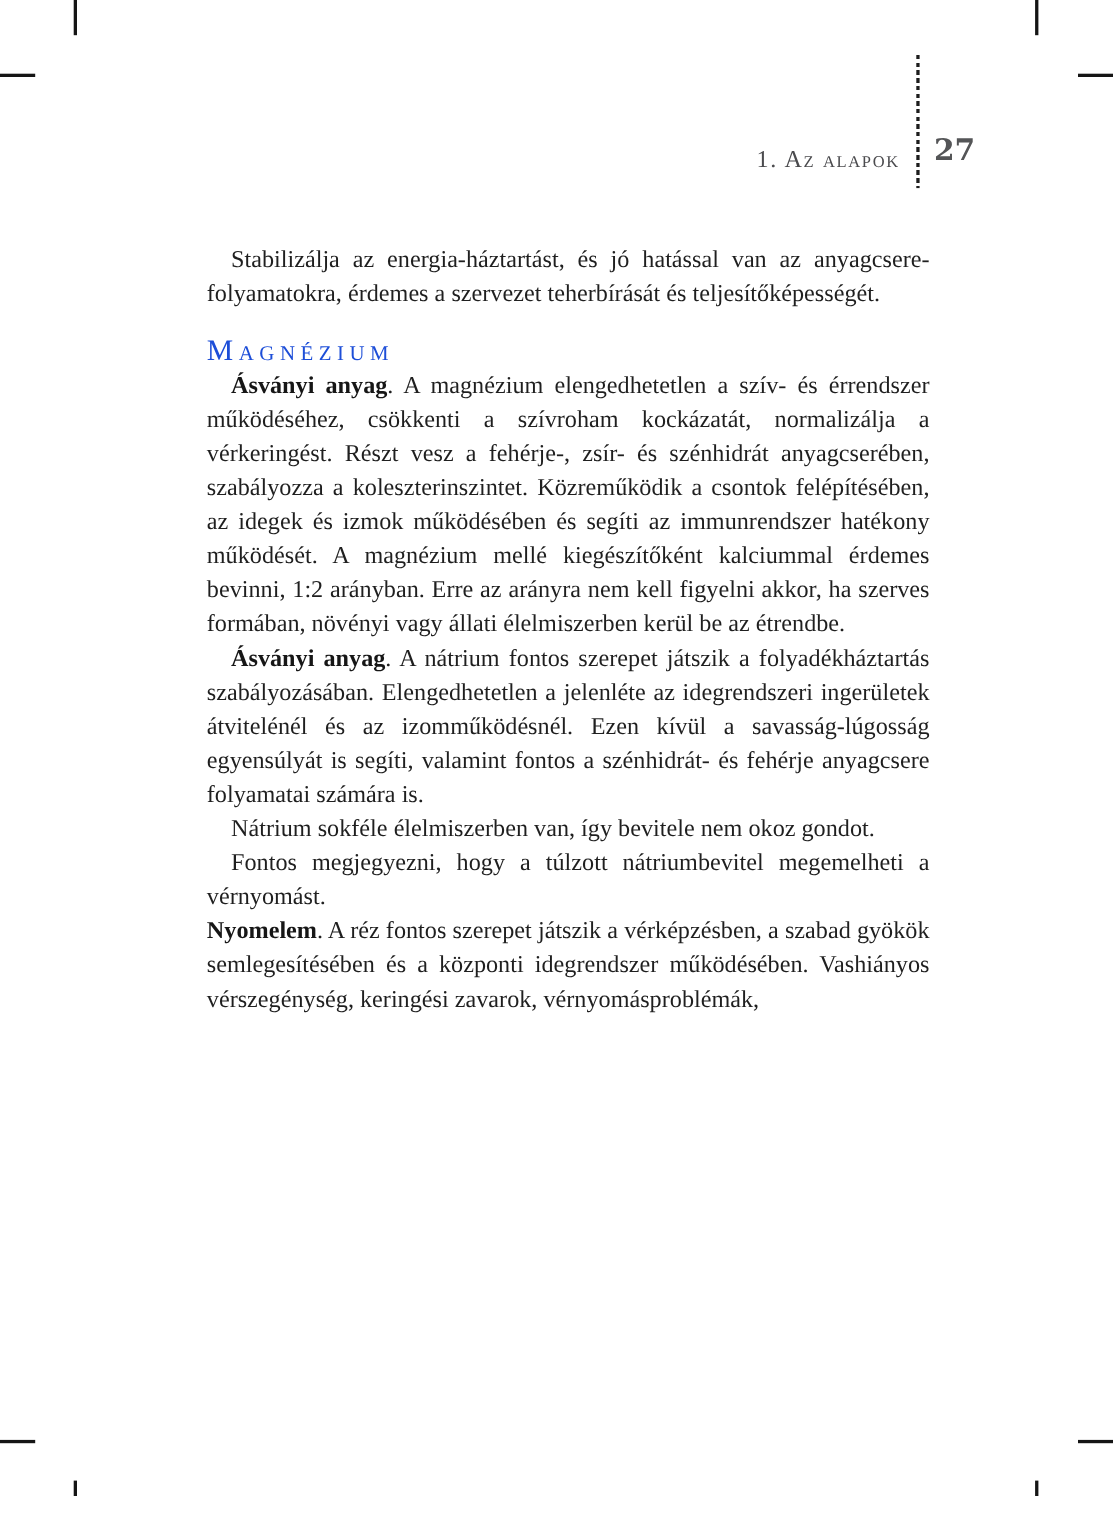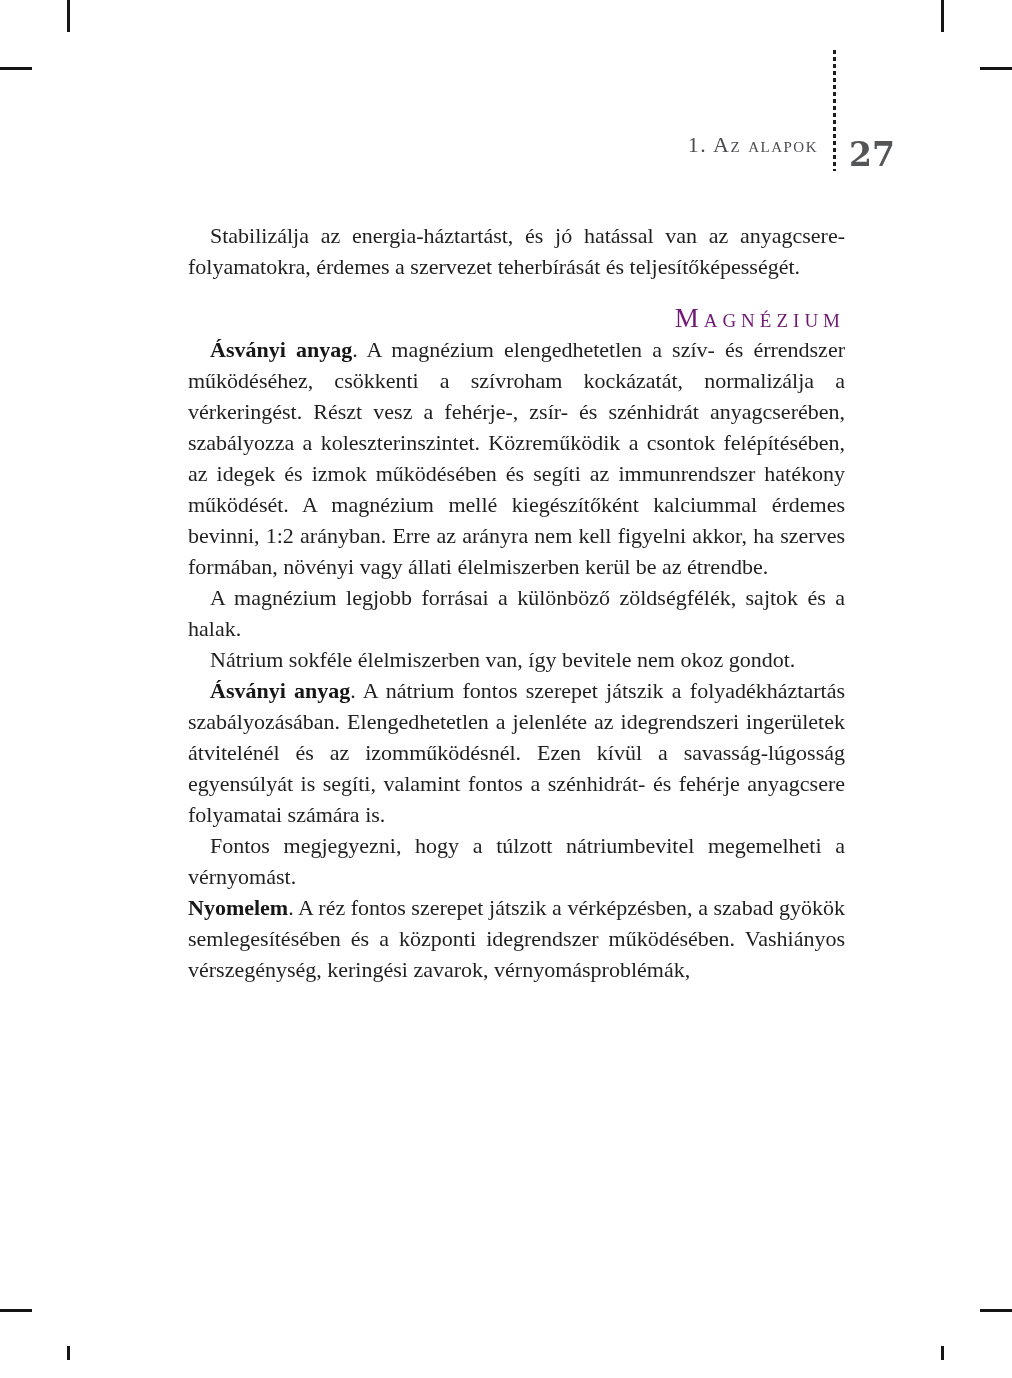--- a/index.html
+++ b/index.html
@@ -48,23 +48,23 @@
     position: absolute;
     left: 833px;
     top: 50px;
     width: 3px;
     height: 121px;
     background: repeating-linear-gradient(to bottom, #1d1d1d 0 4px, transparent 4px 7px);
   }
   .page-number {
     position: absolute;
     left: 849px;
-    top: 139px;
+    top: 121px;
     font-family: "DejaVu Serif", "Liberation Serif", serif;
-    font-size: 33px;
+    font-size: 27px;
     line-height: 32px;
     font-weight: 700;
     color: #545557;
   }
 
   
   .content {
     position: absolute;
     left: 188px;
     top: 220px;
@@ -84,22 +84,22 @@
   .content p strong {
     font-weight: 700;
     color: #161616;
   }
   .section-heading {
     font-variant: small-caps;
     font-weight: 400;
     font-size: 27px;
     line-height: 32px;
     letter-spacing: 5px;
-    text-align: right;
-    color: #701a75;
+    text-align: left;
+    color: #1d4ed8;
     margin: 20px 0 0 0;
   }
 </style>
 </head>
 <body>
 
 <div class="sheet">
 
   <div class="crop tl-v"></div>
   <div class="crop tl-h"></div>
@@ -113,20 +113,19 @@
   <header>
     <span class="running-head">1. Az alapok</span>
     <span class="dotted-divider"></span>
     <span class="page-number">27</span>
   </header>
 
   <main class="content">
       <p class="para indent">Stabilizálja az energia-háztartást, és jó hatással van az anyagcsere-folyamatokra, érdemes a szervezet teherbírását és teljesítőképességét.</p>
       <h2 class="section-heading">Magnézium</h2>
       <p class="para indent"><strong>Ásványi anyag</strong>. A magnézium elengedhetetlen a szív- és érrendszer működéséhez, csökkenti a szívroham kockázatát, normalizálja a vérkeringést. Részt vesz a fehérje-, zsír- és szénhidrát anyagcserében, szabályozza a koleszterinszintet. Közreműködik a csontok felépítésében, az idegek és izmok működésében és segíti az immunrendszer hatékony működését. A magnézium mellé kiegészítőként kalciummal érdemes bevinni, 1:2 arányban. Erre az arányra nem kell figyelni akkor, ha szerves formában, növényi vagy állati élelmiszerben kerül be az étrendbe.</p>
-      <p class="para indent">A magnézium legjobb forrásai a különböző zöldségfélék, sajtok és a halak.</p>
+      <p class="para indent"><strong>Ásványi anyag</strong>. A nátrium fontos szerepet játszik a folyadékháztartás szabályozásában. Elengedhetetlen a jelenléte az idegrendszeri ingerületek átvitelénél és az izomműködésnél. Ezen kívül a savasság-lúgosság egyensúlyát is segíti, valamint fontos a szénhidrát- és fehérje anyagcsere folyamatai számára is.</p>
       <p class="para indent">Nátrium sokféle élelmiszerben van, így bevitele nem okoz gondot.</p>
-      <p class="para indent"><strong>Ásványi anyag</strong>. A nátrium fontos szerepet játszik a folyadékháztartás szabályozásában. Elengedhetetlen a jelenléte az idegrendszeri ingerületek átvitelénél és az izomműködésnél. Ezen kívül a savasság-lúgosság egyensúlyát is segíti, valamint fontos a szénhidrát- és fehérje anyagcsere folyamatai számára is.</p>
       <p class="para indent">Fontos megjegyezni, hogy a túlzott nátriumbevitel megemelheti a vérnyomást.</p>
       <p class="para"><strong>Nyomelem</strong>. A réz fontos szerepet játszik a vérképzésben, a szabad gyökök semlegesítésében és a központi idegrendszer működésében. Vashiányos vérszegénység, keringési zavarok, vérnyomásproblémák,</p>
     </main>
 
 </div>
 
 </body></html>

